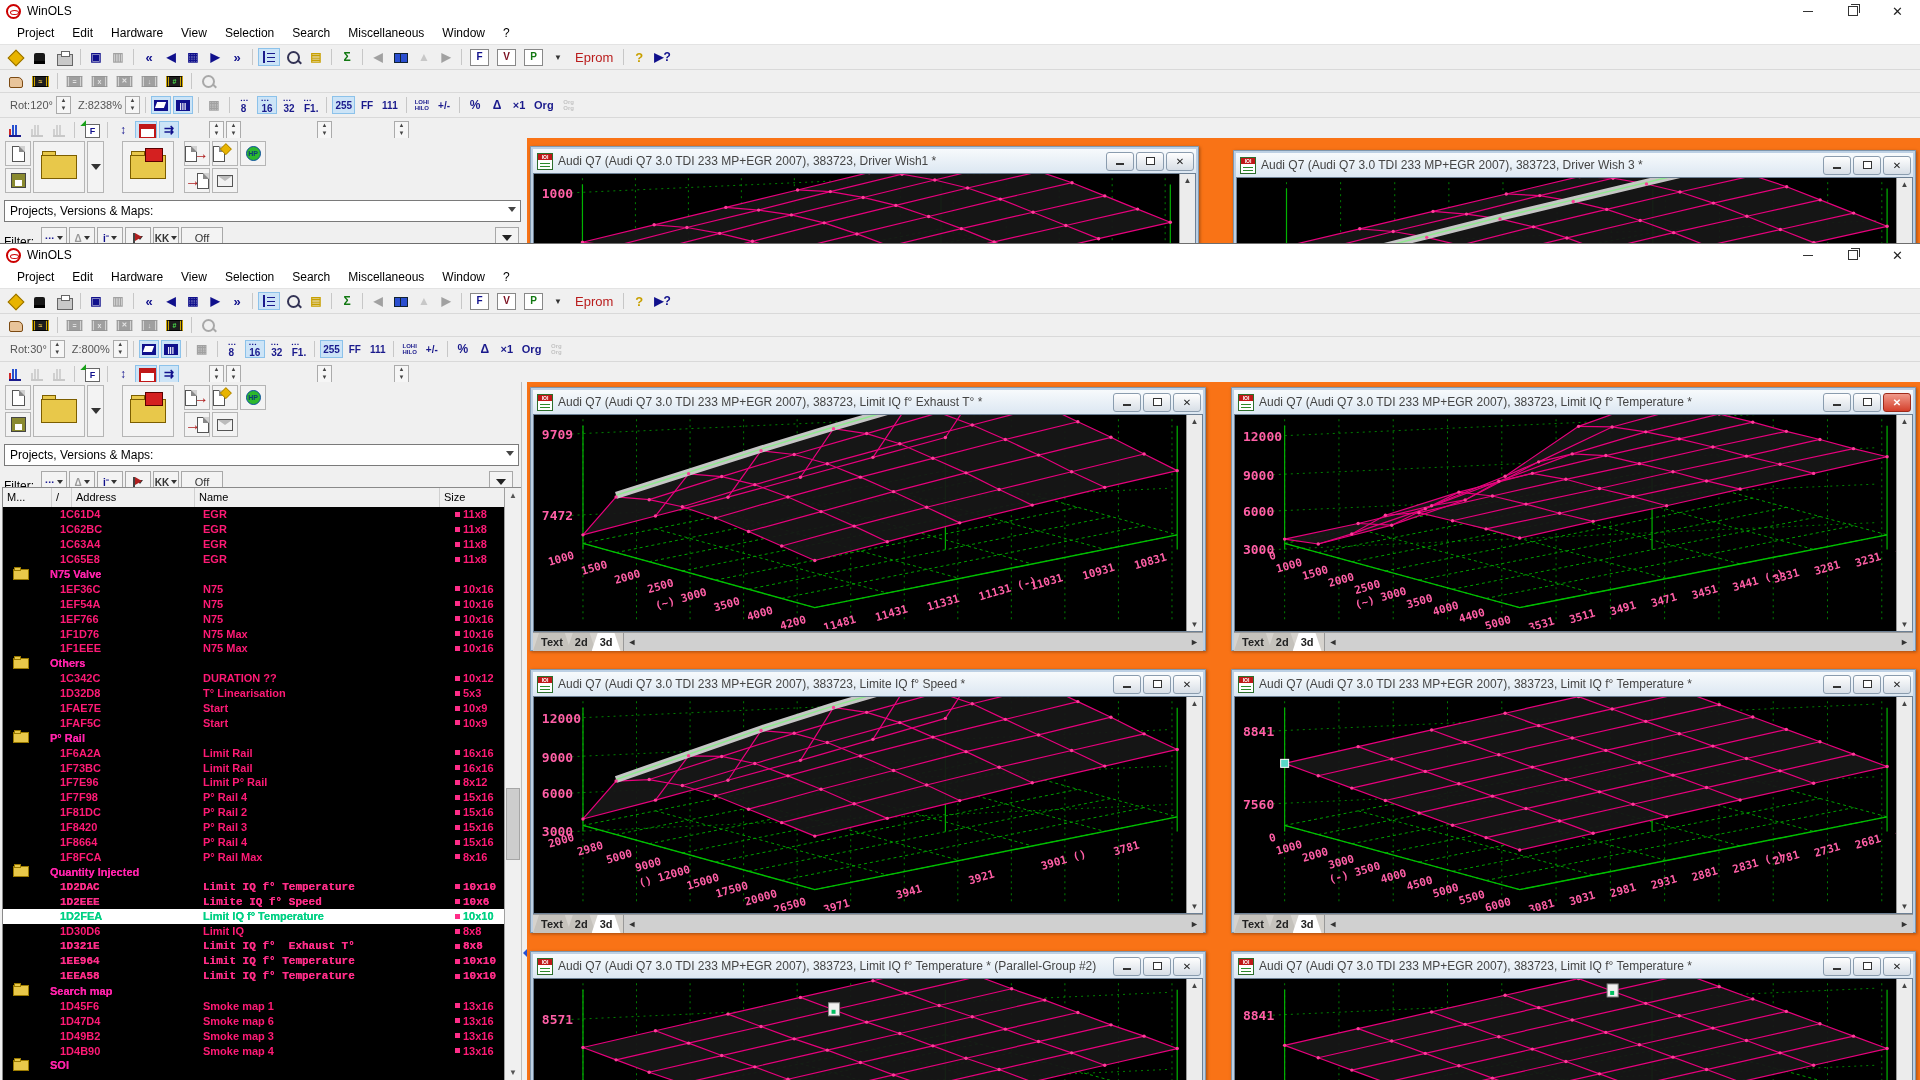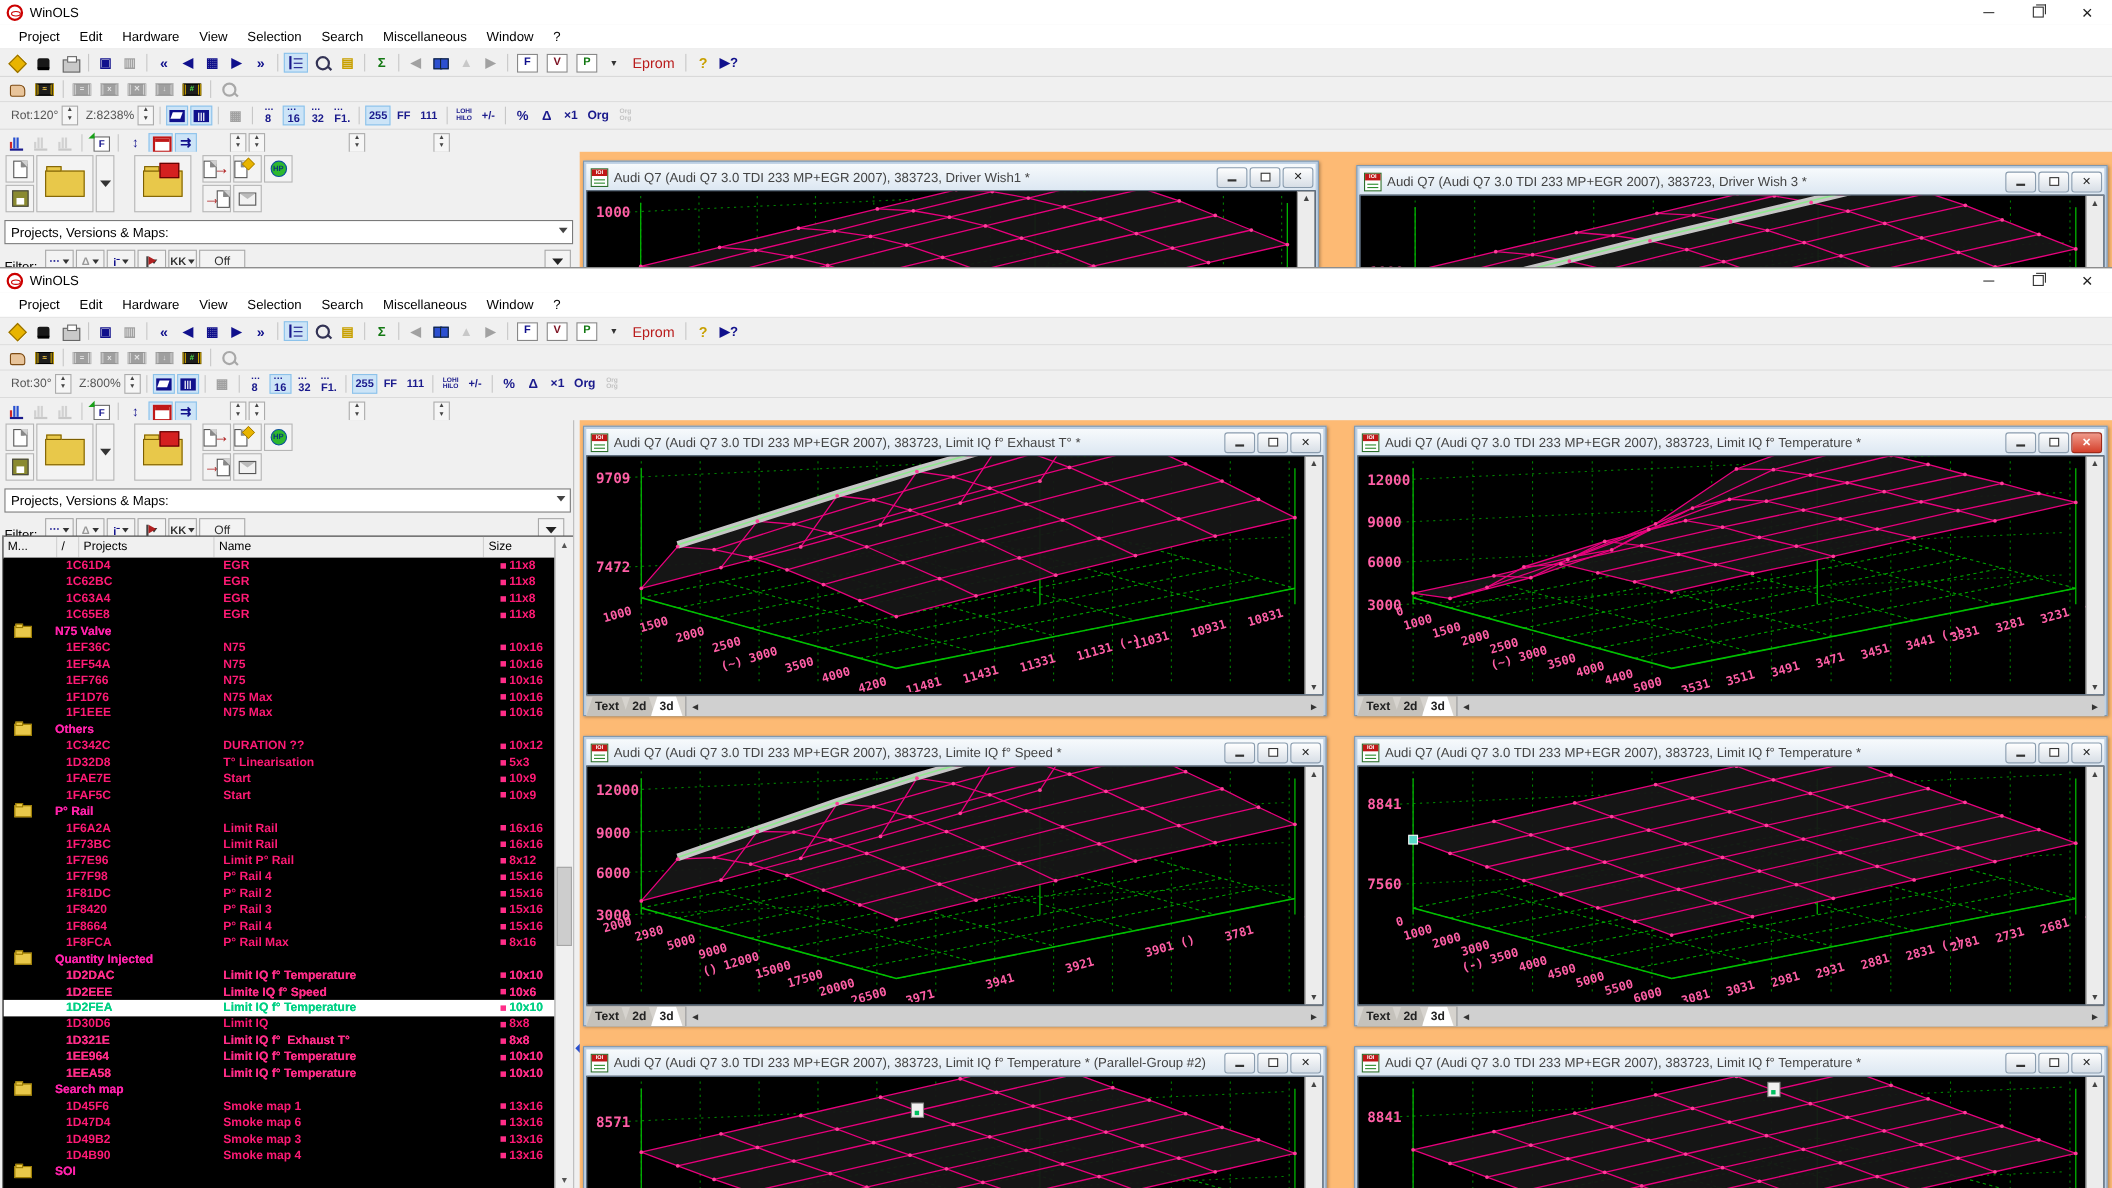--- a/index.html
+++ b/index.html
@@ -84,33 +84,33 @@
   
   .maptable{position:relative;background:#000;border:1px solid #8a8a8a;border-right:none;overflow:hidden;}
   .thead{height:19px;background:#f0f0f0;display:flex;align-items:center;border-bottom:1px solid #a0a0a0;font-size:11px;color:#000;}
   .thead span{display:inline-block;border-right:1px solid #d0d0d0;height:19px;line-height:19px;padding-left:4px;box-sizing:border-box;}
   .tbody{position:absolute;left:0;top:19px;right:16px;bottom:0;background:#000;overflow:hidden;}
   .trow{height:14.9px;display:flex;align-items:center;font-size:11px;font-weight:bold;color:#ff1a75;white-space:pre;}
   .trow .c-addr{position:absolute;left:57px;} .trow .c-name{position:absolute;left:200px;}
   .trow{position:relative;}
   .trow .c-size{position:absolute;left:452px;display:flex;align-items:center;gap:3px;}
   .trow .sq{width:5px;height:5px;background:#ff2d88;display:inline-block;}
-  .trow.bld{color:#ff2d88;text-shadow:0 0 .5px #ff2d88;}
+  .trow.bld{color:#ff2d88;text-shadow:0 0 .5px #ff2d88;font-family:Liberation Mono, monospace;}
   .trow.fold{color:#ff22aa;text-shadow:0 0 .5px #ff22aa;}
   .trow.fold .foldico{position:absolute;left:10px;width:14px;height:9px;background:#e8c84a;border:1px solid #9a7a00;}
   .trow.fold .foldico:before{content:"";position:absolute;left:0;top:-3px;width:5px;height:2px;background:#e8c84a;border:1px solid #9a7a00;}
   .trow.fold .c-name{left:47px;}
   .trow.sel{background:#fff;color:#00d084;text-shadow:0 0 .5px #00d084;}
   .vscroll{position:absolute;right:0;top:0;bottom:0;width:16px;background:#f0f0f0;border-left:1px solid #a0a0a0;}
   .vscroll .sa{height:15px;display:flex;align-items:center;justify-content:center;font-size:8px;color:#555;}
   .vscroll .thumb{position:absolute;left:1px;right:1px;background:#cdcdcd;border:1px solid #a6a6a6;}
   .splitter{position:absolute;background:#f0f0f0;border-left:1px solid #bbb;}
   .splitarrow{position:absolute;left:1px;border-top:6px solid transparent;border-bottom:6px solid transparent;border-right:6px solid #2850d0;}
   
-  .mdi{position:absolute;background:#fdba74;overflow:hidden;}
+  .mdi{position:absolute;background:#f97316;overflow:hidden;}
   .child{position:absolute;background:#bdd0e4;border:1px solid #7f97ae;box-sizing:border-box;padding:2px;box-shadow:1px 1px 3px rgba(0,0,0,.35);}
   .ctitle{height:24px;display:flex;align-items:center;background:linear-gradient(#f7fafc,#dce7f2);padding:0 2px 0 4px;position:relative;}
   .ctitle .ttext{font-size:12px;color:#444;margin-left:5px;white-space:nowrap;overflow:hidden;flex:1;}
   .mapIcon{width:14px;height:15px;background:#fff;border:1px solid #2c6e2c;position:relative;flex:none;}
   .mapIcon:before{content:"IOI";position:absolute;left:0;top:0;right:0;height:6px;background:#c01818;color:#fff;font-size:5px;line-height:6px;text-align:center;font-weight:bold;}
   .mapIcon:after{content:"";position:absolute;left:2px;bottom:2px;right:2px;height:1px;background:#2c8a2c;box-shadow:0 -3px 0 #2c8a2c;}
   .cbtn{width:26px;height:17px;border:1px solid #8a9cae;border-radius:3px;background:linear-gradient(#fefefe,#d7dee6);display:flex;align-items:center;justify-content:center;margin-left:2px;color:#222;font-size:10px;}
   .cbtn .mini{width:8px;height:2px;background:#333;margin-top:6px;}
   .cbtn .rest{width:7px;height:6px;border:1px solid #333;background:#fff;}
   .cbtn.close-red{background:linear-gradient(#f09a8a,#d4402c);border-color:#9e2a1a;color:#fff;font-weight:bold;}
@@ -1149,21 +1149,21 @@
           </div>
           <div class="fbtn" style="font-weight: normal; font-size: 11px; padding: 0px 8px;">Off</div>
           <div class="bigdd">
             <span class="dn"></span>
           </div>
         </div>
       <div class="maptable" style="position:absolute;left:2px;top:105px;right:0;bottom:0;">
         <div class="thead">
           <span style="width:49px;">M...</span>
           <span style="width:20px;">/</span>
-          <span style="width:123px;">Projects</span>
+          <span style="width:123px;">Address</span>
           <span style="width:245px;">Name</span>
           <span style="width:50px;border-right:none;">Size</span>
         </div>
         <div class="tbody">
             <div class="trow"><span class="c-addr">1C61D4</span><span class="c-name">EGR</span><span class="c-size"><span class="sq"></span><span>11x8</span></span></div>
             <div class="trow"><span class="c-addr">1C62BC</span><span class="c-name">EGR</span><span class="c-size"><span class="sq"></span><span>11x8</span></span></div>
             <div class="trow"><span class="c-addr">1C63A4</span><span class="c-name">EGR</span><span class="c-size"><span class="sq"></span><span>11x8</span></span></div>
             <div class="trow"><span class="c-addr">1C65E8</span><span class="c-name">EGR</span><span class="c-size"><span class="sq"></span><span>11x8</span></span></div>
             <div class="trow fold"><span class="foldico"></span><span class="c-name">N75 Valve</span></div>
             <div class="trow"><span class="c-addr">1EF36C</span><span class="c-name">N75</span><span class="c-size"><span class="sq"></span><span>10x16</span></span></div>

